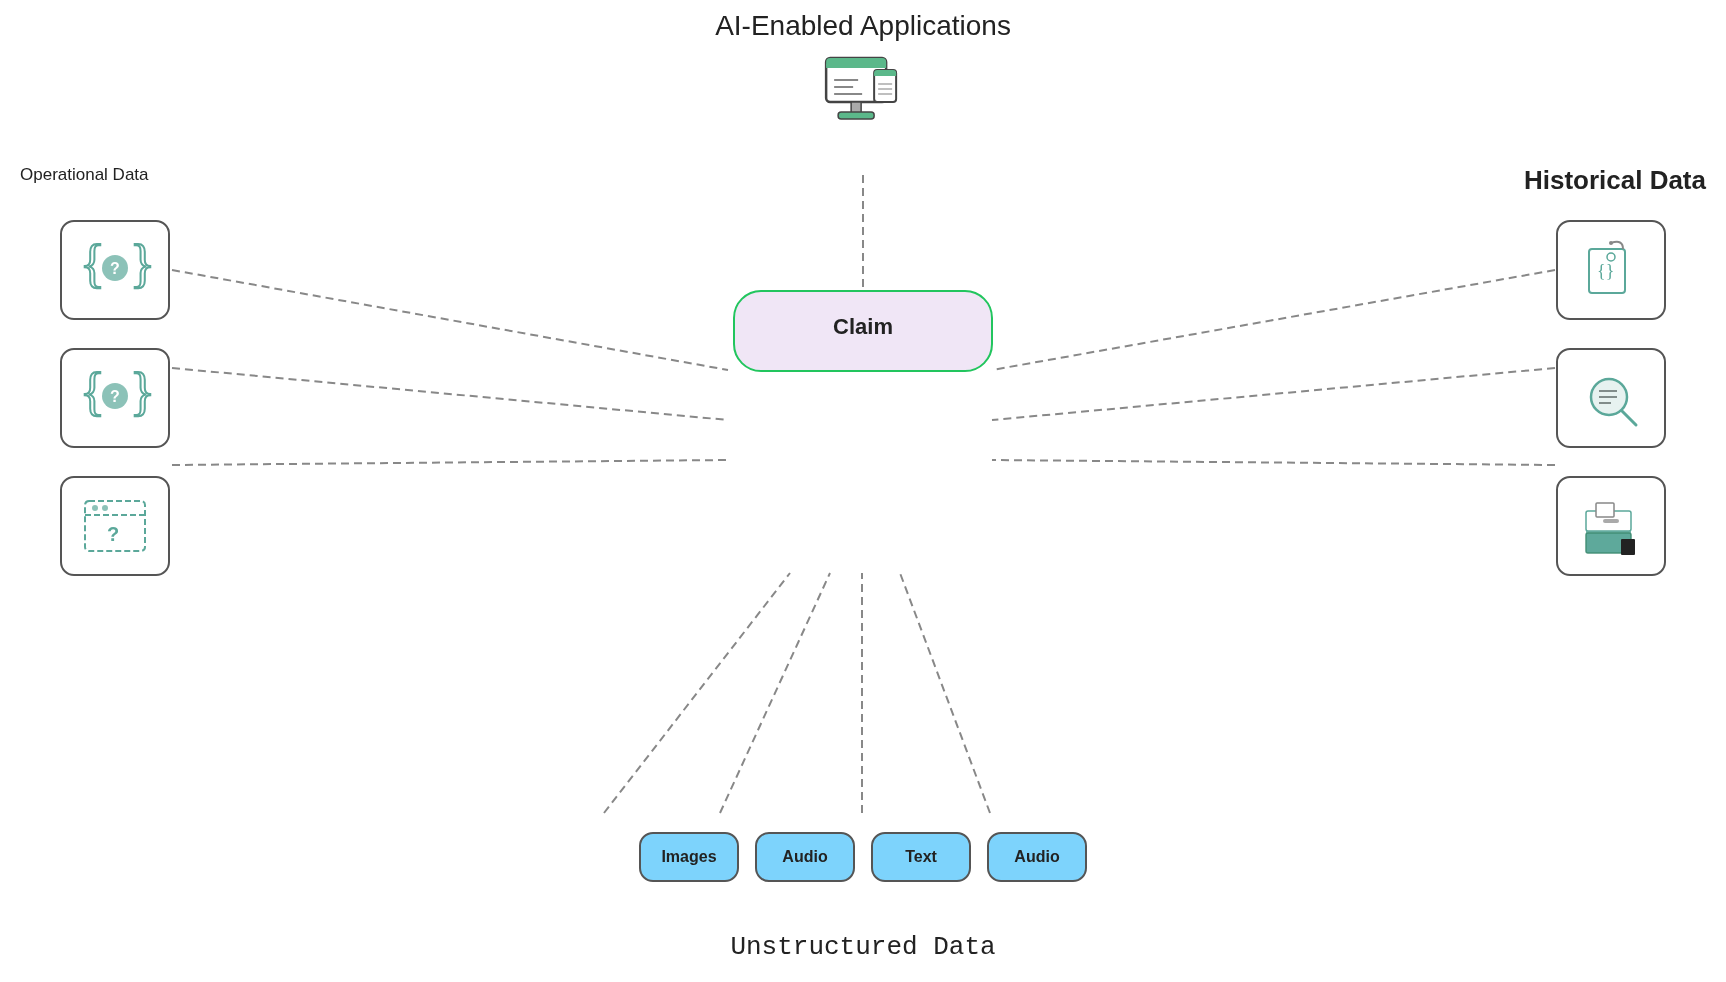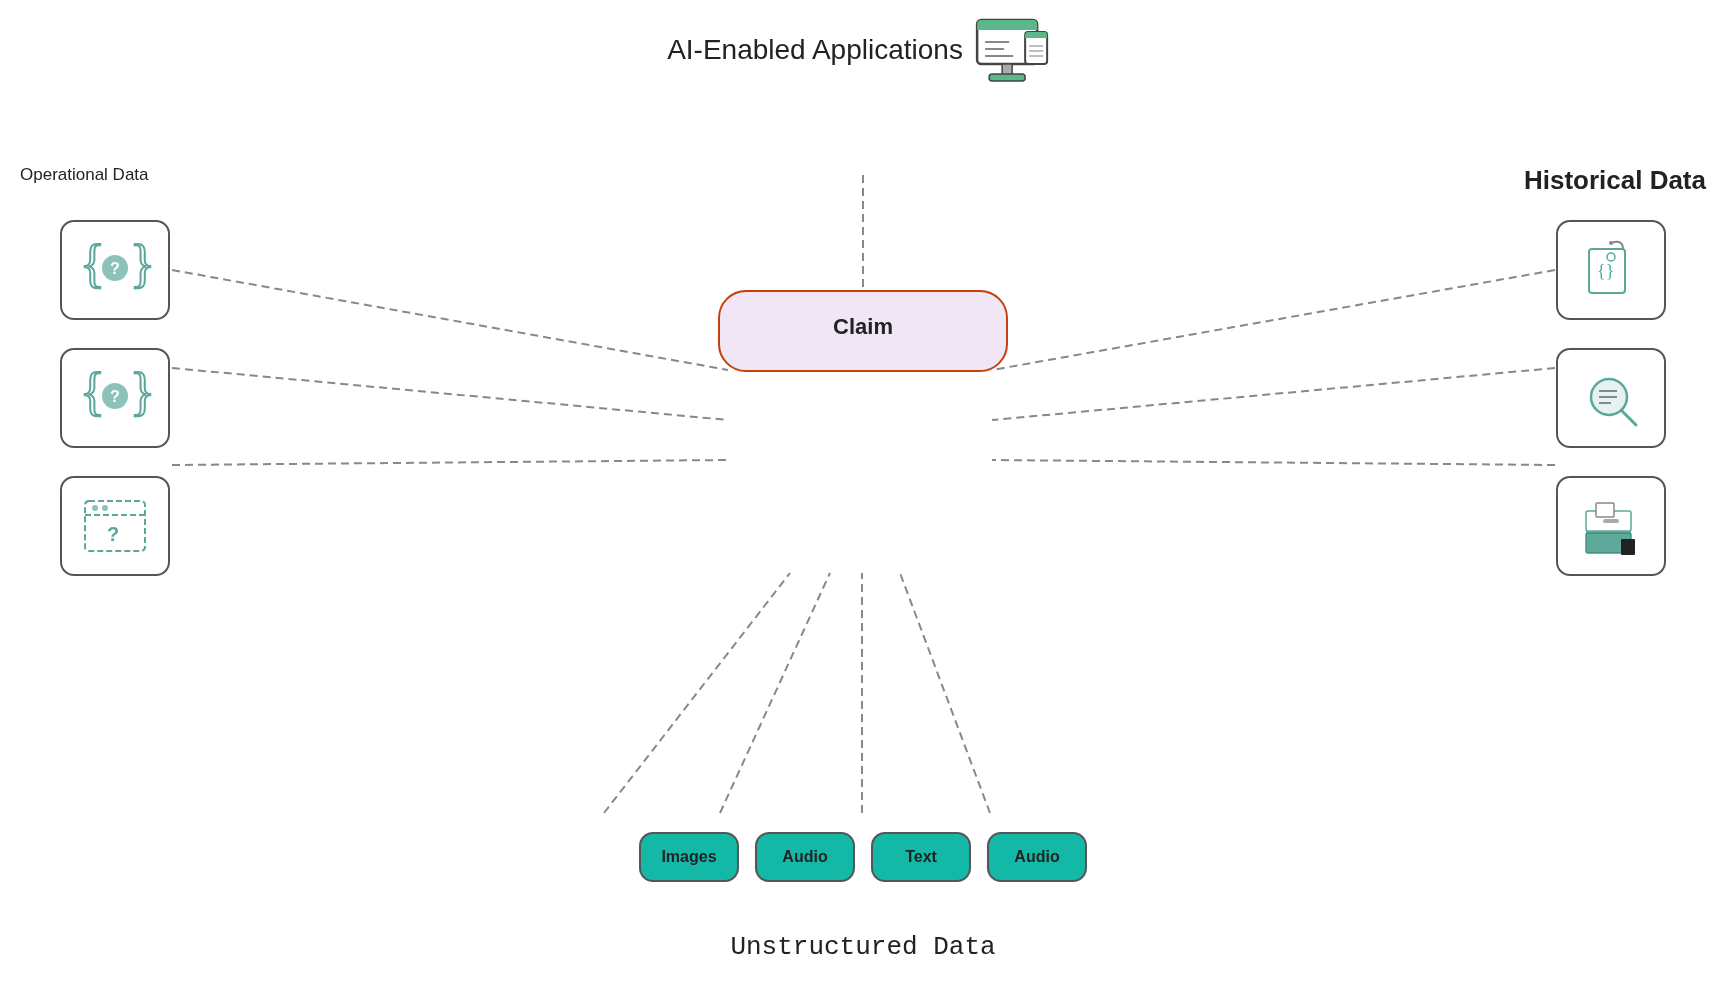--- a/index.html
+++ b/index.html
@@ -27,44 +27,44 @@
       pointer-events: none;
     }
 
     
     .ai-section {
       position: absolute;
       top: 10px;
       left: 50%;
       transform: translateX(-50%);
       display: flex;
-      flex-direction: row;
+      flex-direction: column;
       align-items: center;
       gap: 6px;
     }
     .ai-label {
       font-size: 28px;
       font-weight: 400;
       color: #222;
       white-space: nowrap;
     }
     .ai-icon {
       width: 90px;
       height: 80px;
     }
 
     
     .claim-box {
       position: absolute;
       top: 290px;
       left: 50%;
       transform: translateX(-50%);
-      width: 290px;
+      width: 260px;
       background: #f0e6f6;
-      border: 2px solid #c2410c;
+      border: 2px solid #22c55e;
       border-radius: 28px;
       padding: 22px 28px;
       text-align: center;
     }
     .claim-box .claim-title {
       font-size: 22px;
       font-weight: 700;
       color: #222;
       margin-bottom: 8px;
     }
@@ -153,21 +153,21 @@
       display: flex;
       align-items: center;
       justify-content: center;
     }
 
     .bottom-label-box {
       min-width: 100px;
       padding: 14px 18px;
       border: 2px solid #555;
       border-radius: 14px;
-      background: #14b8a6;
+      background: #7dd3fc;
       display: flex;
       align-items: center;
       justify-content: center;
       font-size: 16px;
       font-weight: 700;
       color: #222;
     }
 
   </style>
 </head>

